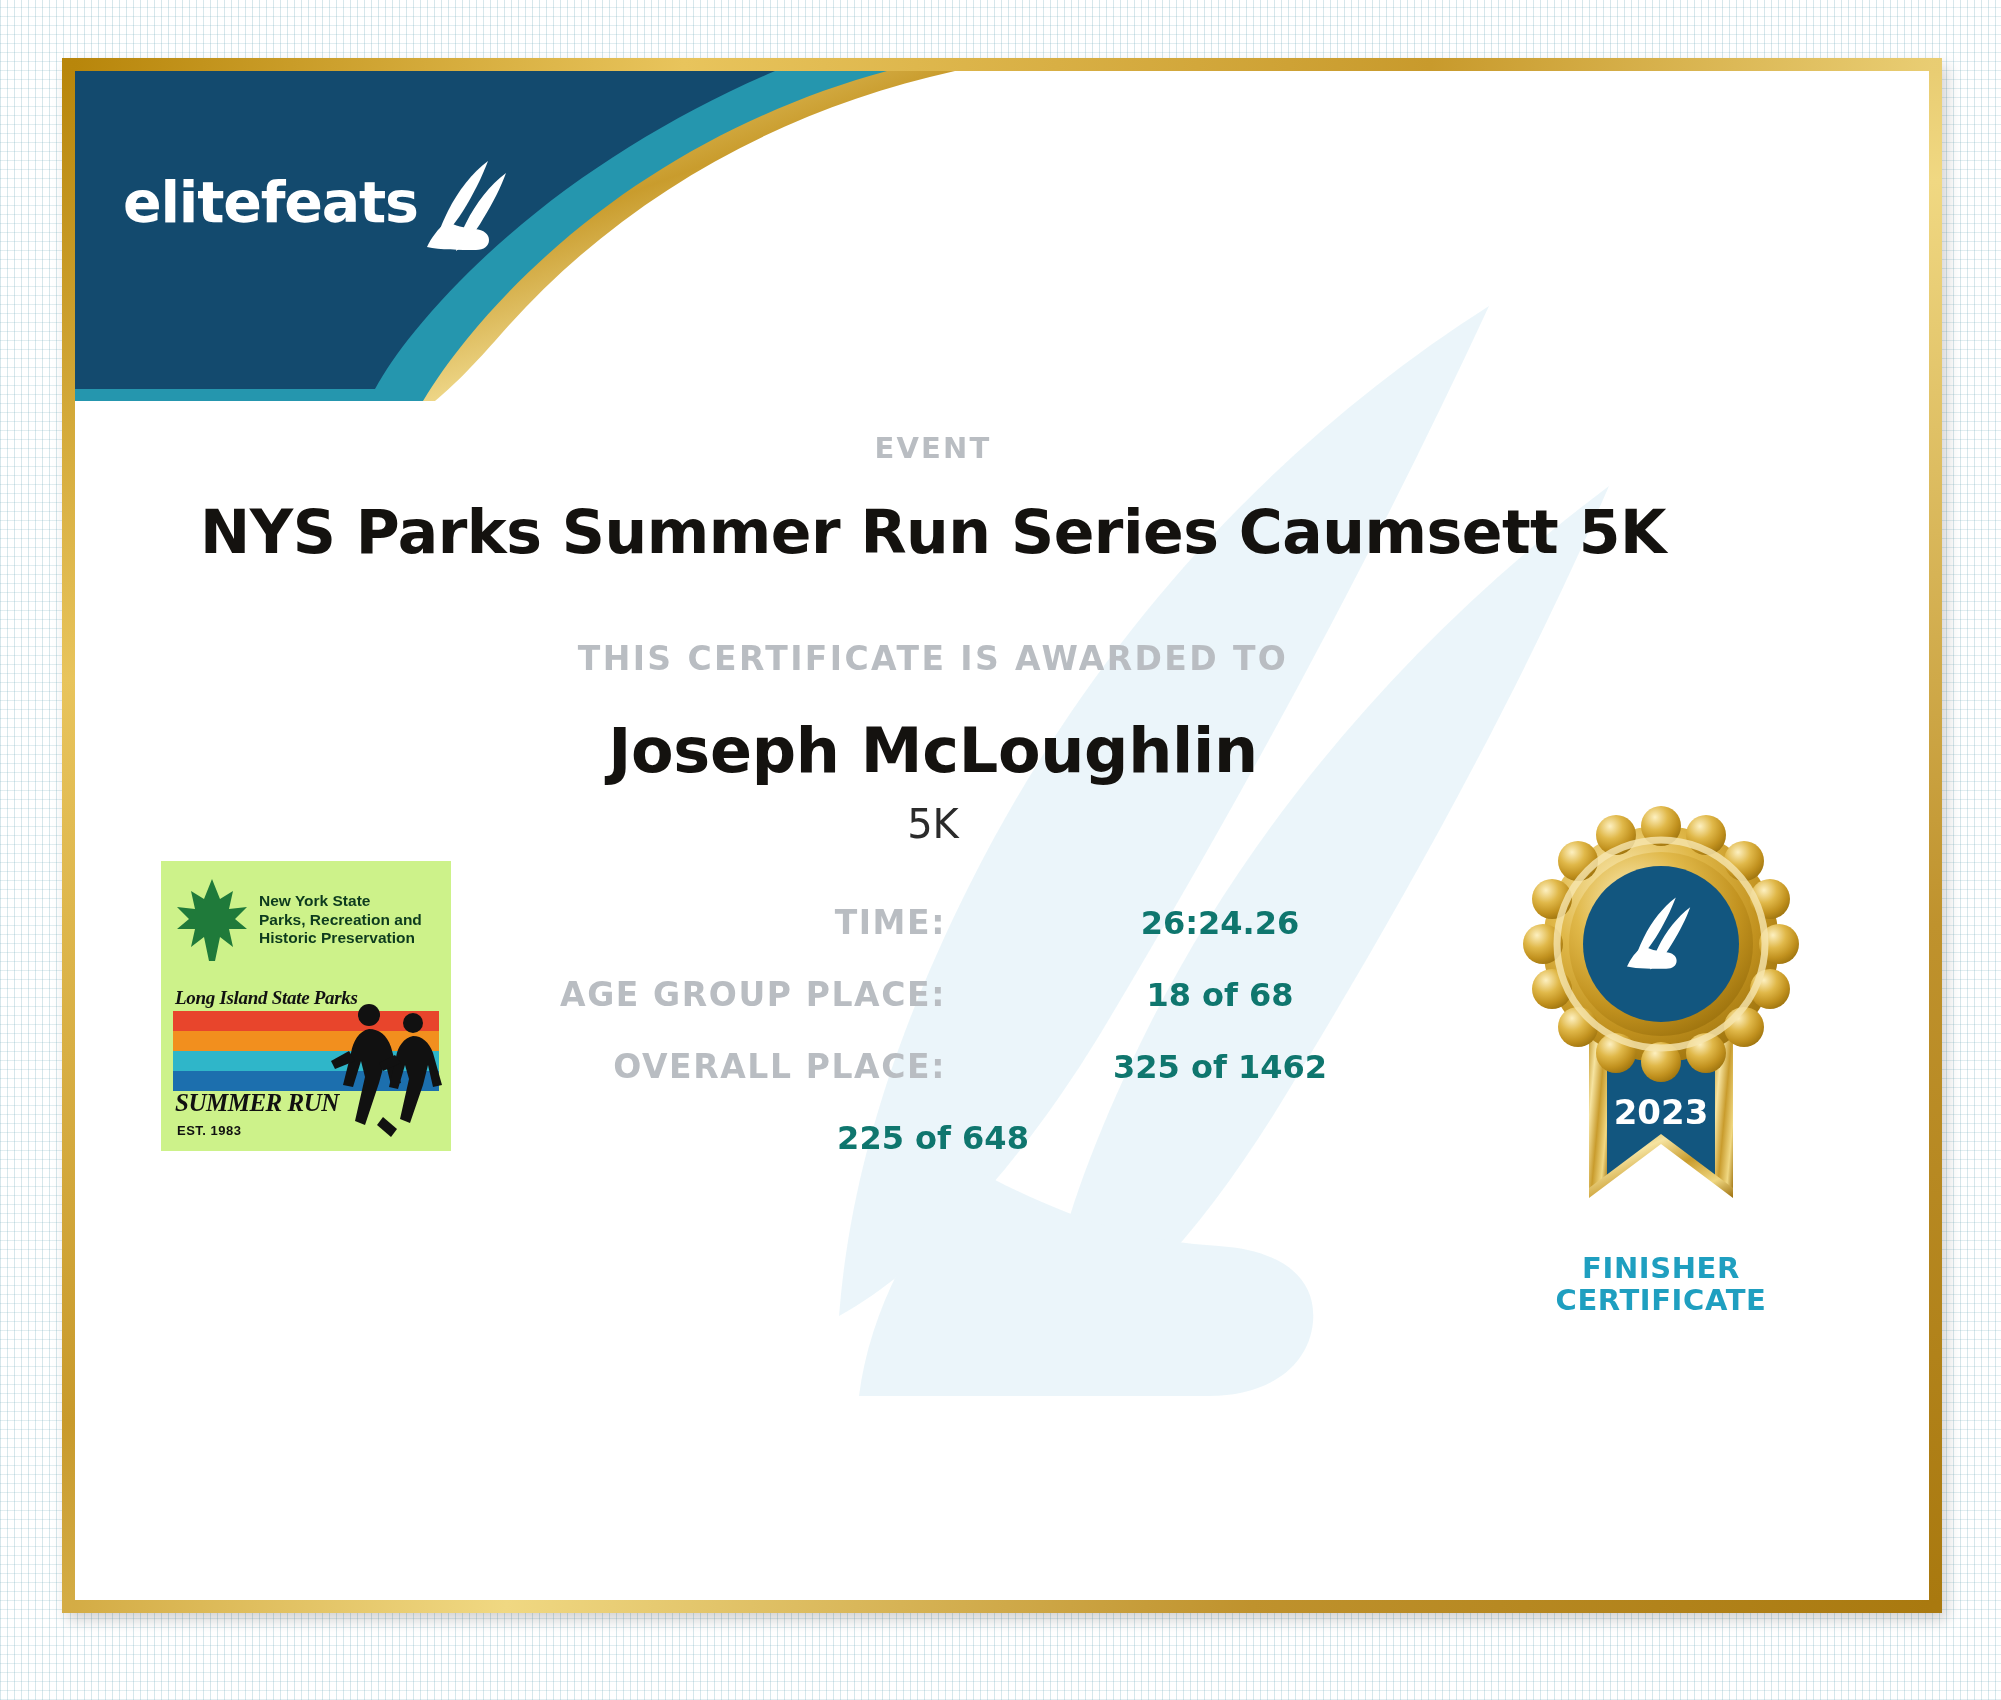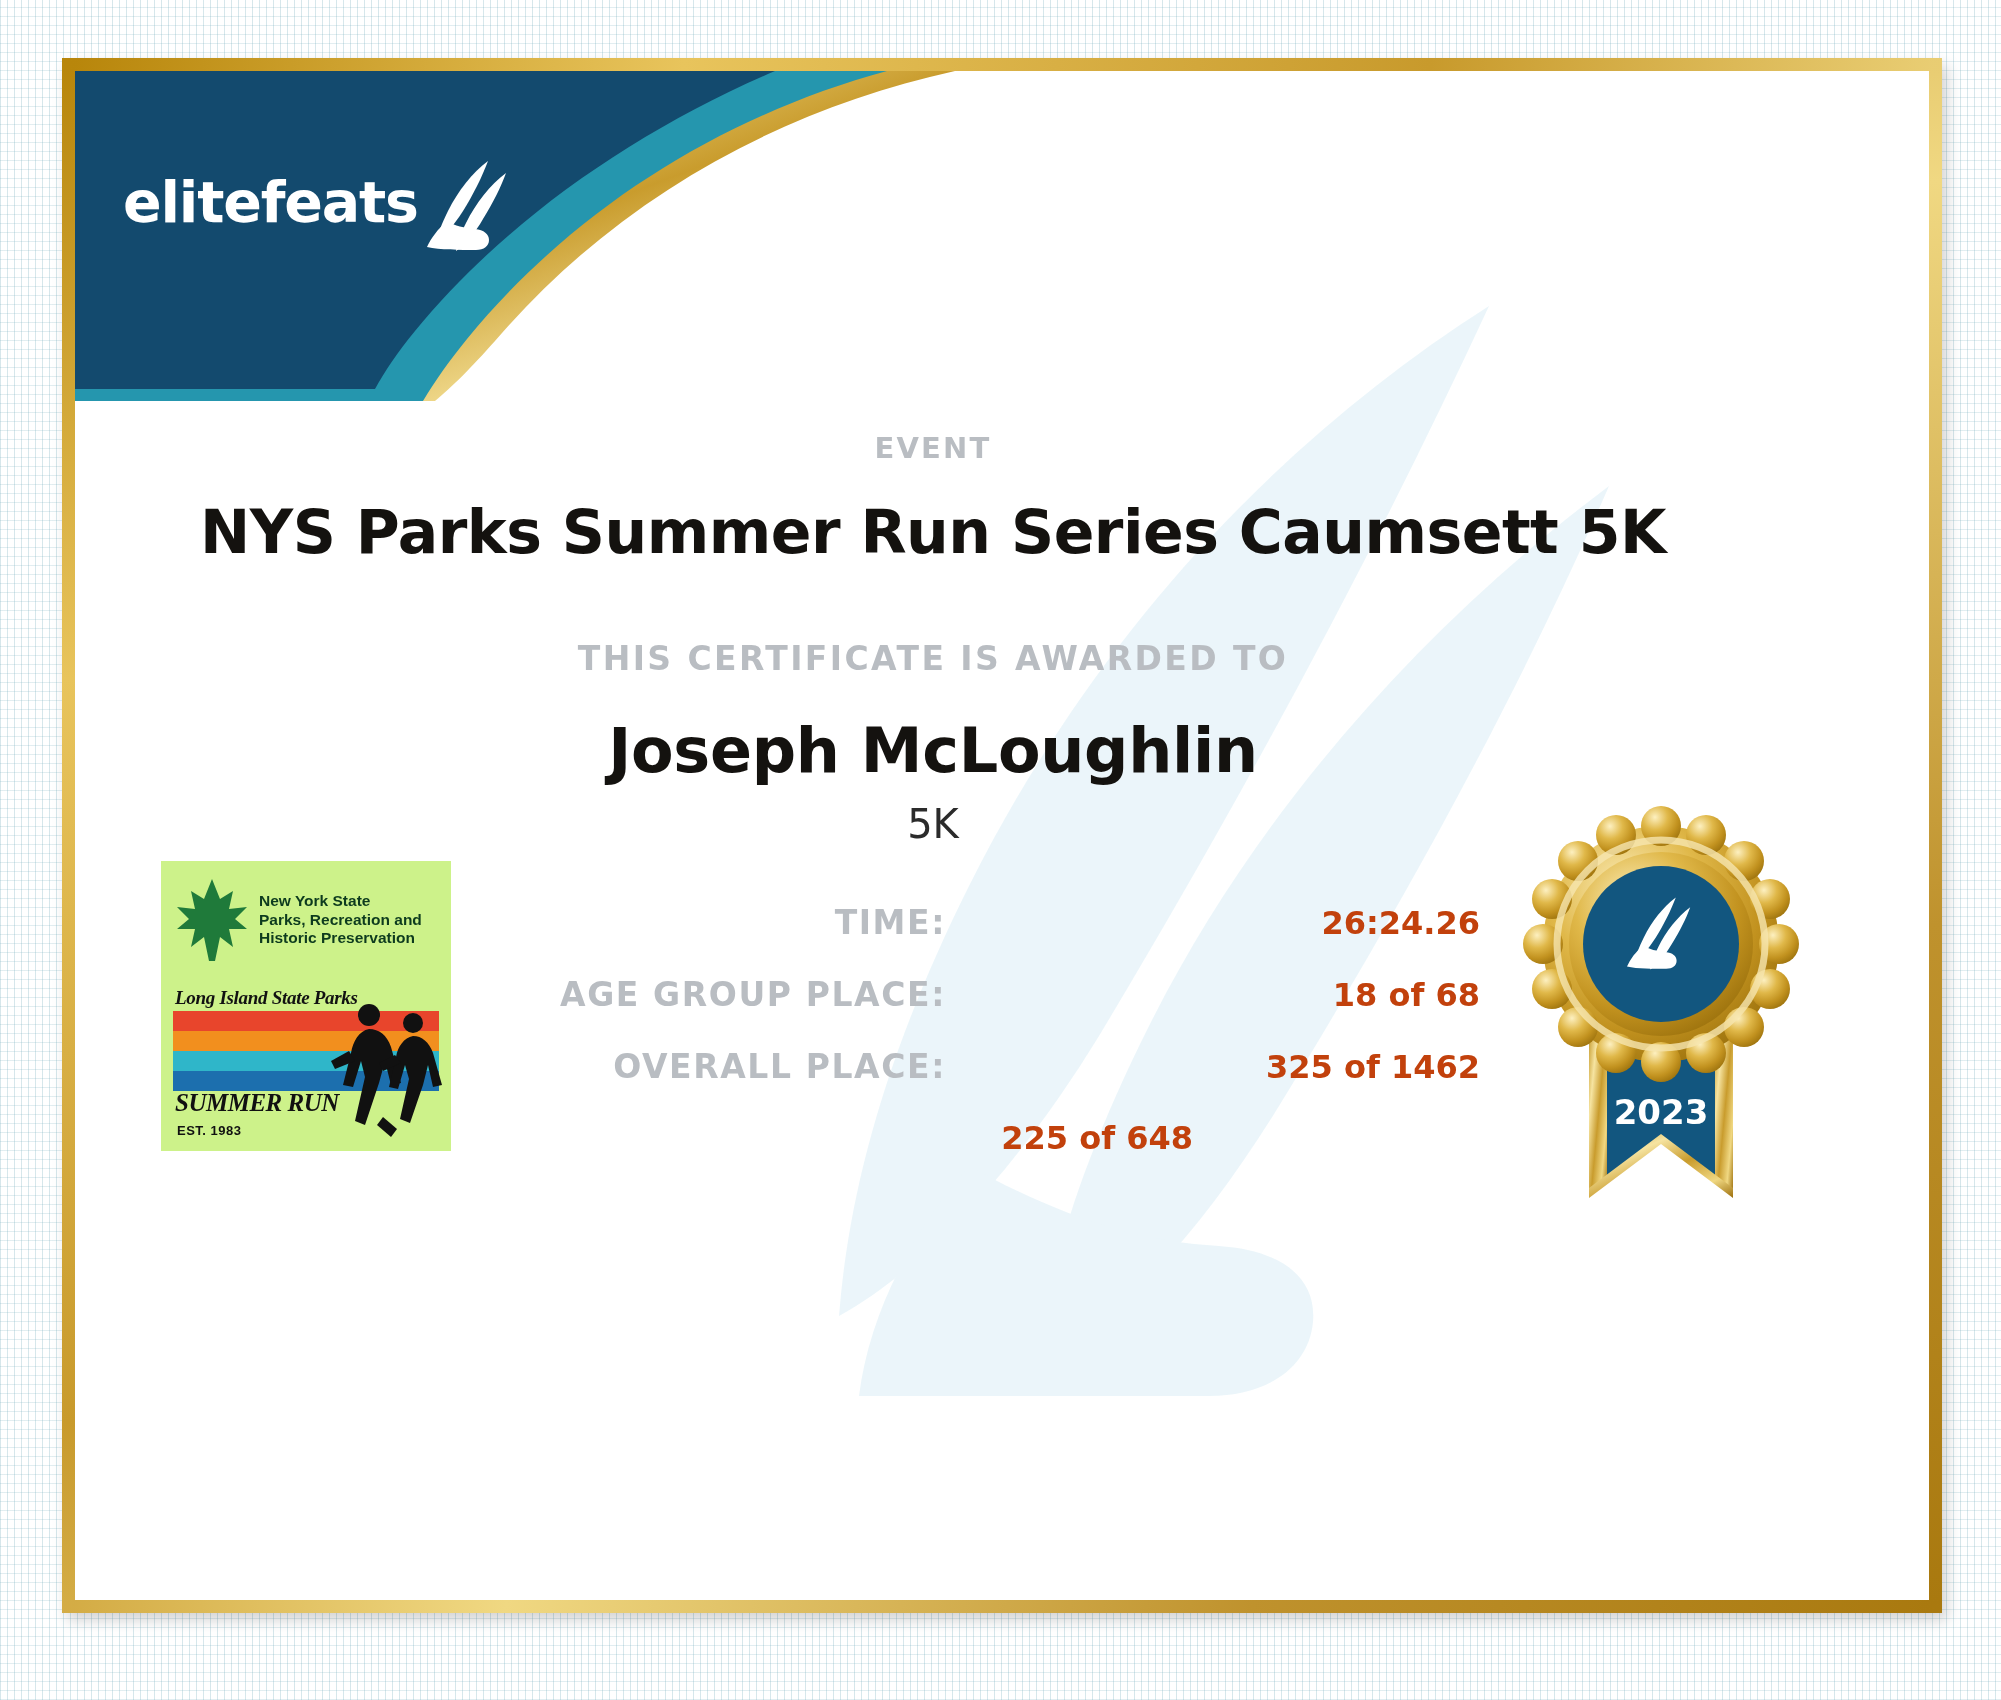--- a/index.html
+++ b/index.html
@@ -162,24 +162,24 @@
   .stat-key {
     color: #b9bdc2;
     font-size: 33px;
     letter-spacing: 1.6px;
     font-weight: 600;
     text-align: right;
     width: 560px;
     padding-right: 14px;
   }
   .stat-val {
-    color: #c2410c;
+    color: #0f766e;
     font-size: 32px;
     font-weight: bold;
-    text-align: right;
+    text-align: center;
     width: 520px;
   }
 
   
   .sponsor {
     position: absolute;
     left: 86px;
     top: 790px;
     width: 290px;
     height: 290px;
@@ -423,16 +423,20 @@
           <circle cx="0" cy="0" r="104" fill="none" stroke="#f6e6b0" stroke-width="7" opacity="0.8"></circle>
           <circle cx="0" cy="0" r="92" fill="url(#sealGold)"></circle>
           <circle cx="0" cy="0" r="78" fill="#12567f"></circle>
           <g fill="#ffffff" transform="translate(-38,-48) scale(0.80)">
             <path d="M66 2 C50 14 36 32 26 52 C20 64 16 74 14 84 C22 78 32 66 41 52 C51 36 60 18 66 2 Z"></path>
             <path d="M84 14 C68 26 54 44 44 64 C38 76 35 85 34 92 C43 86 53 74 61 60 C71 44 79 28 84 14 Z"></path>
             <path d="M25 62 C16 70 9 79 5 88 C18 91 38 91 54 91 C62 91 67 87 67 81 C67 75 62 71 53 70 C42 69 33 67 25 62 Z"></path>
           </g>
         </g>
       </svg>
+      <div class="medal-caption">
+        <div>FINISHER</div>
+        <div>CERTIFICATE</div>
+      </div>
     </div>
 
   </div>
 </div>
 
 </body></html>

